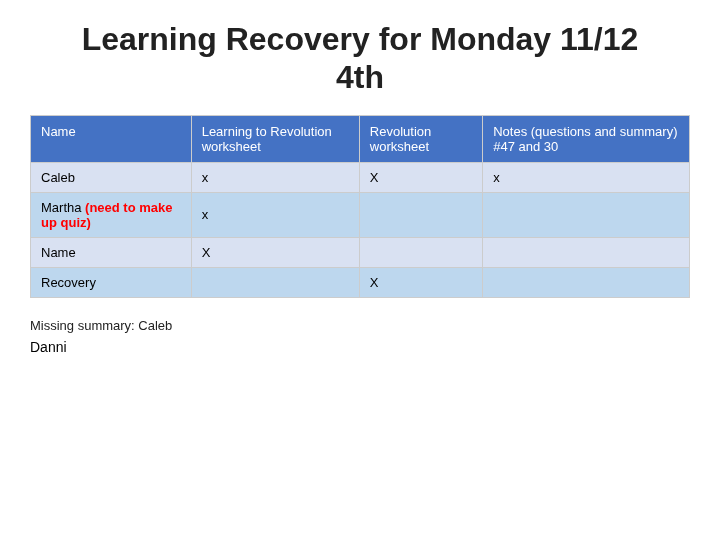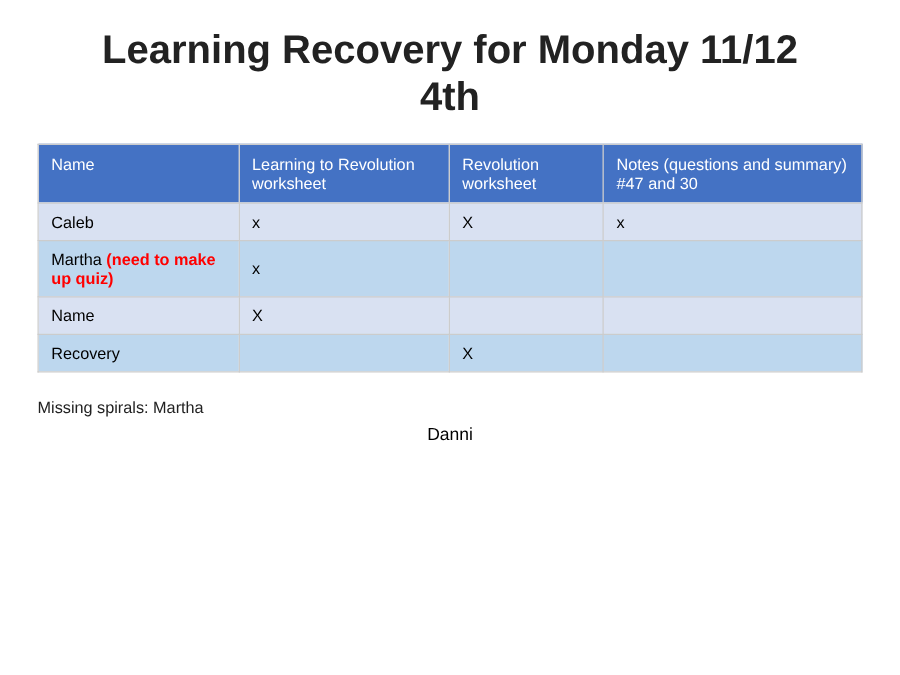--- a/index.html
+++ b/index.html
@@ -55,21 +55,20 @@
       color: red;
       font-weight: bold;
       text-align: center;
     }
     .footer-text {
       font-size: 13px;
       color: #222;
       margin-top: 6px;
     }
     .footer-danni {
-      text-align: center;
       font-size: 14px;
       margin-top: 6px;
     }
   </style>
 </head>
 <body>
 
 <h1 class="page-title">
   <span>Learning Recovery for Monday 11/12</span><br>
   <span>4th</span>
@@ -105,14 +104,14 @@
       </tr>
       <tr>
         <td class="name-cell">Recovery</td>
         <td></td>
         <td>X</td>
         <td></td>
       </tr>
     </tbody>
 </table>
 
-<div class="footer-text">Missing spirals:  Martha</div>
+<div class="footer-text">Missing summary:  Caleb</div>
 <div class="footer-danni">Danni</div>
 
 </body></html>

